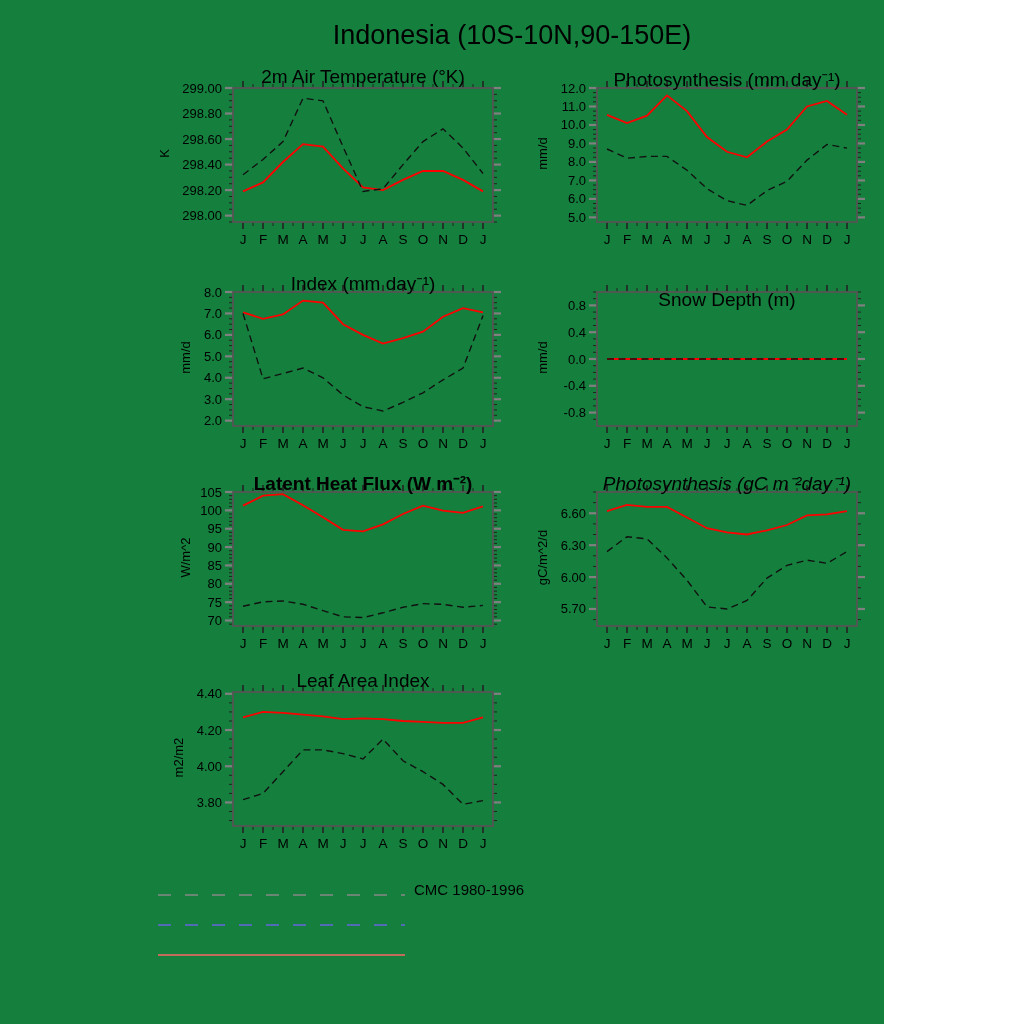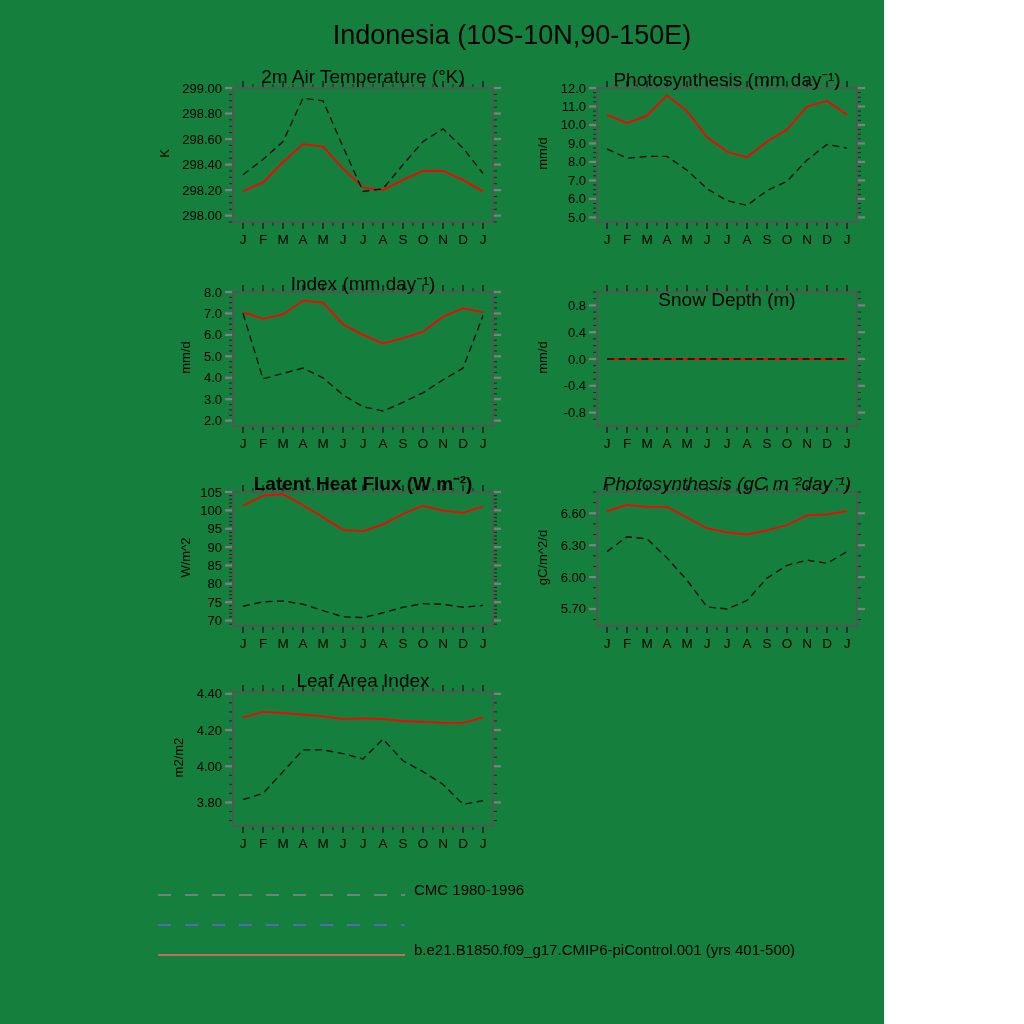--- a/index.html
+++ b/index.html
@@ -887,16 +887,15 @@
       </div>
       <div class="legend-row" style="left: 158px; top: 914px;">
         <svg width="247" height="6">
           <line x1="0" y1="3" x2="247" y2="3" stroke="#6666dd" stroke-width="1.5" stroke-dasharray="13 14"></line>
         </svg>
       </div>
       <div class="legend-row" style="left: 158px; top: 944px;">
         <svg width="247" height="6">
           <line x1="0" y1="3" x2="247" y2="3" stroke="#ff6666" stroke-width="1.3"></line>
         </svg>
-        <span class="legend-label">b.e21.B1850.f09_g17.CMIP6-piControl.001 (yrs 401-500)</span>
       </div>
     </div>
 </div>
 
 </body></html>

